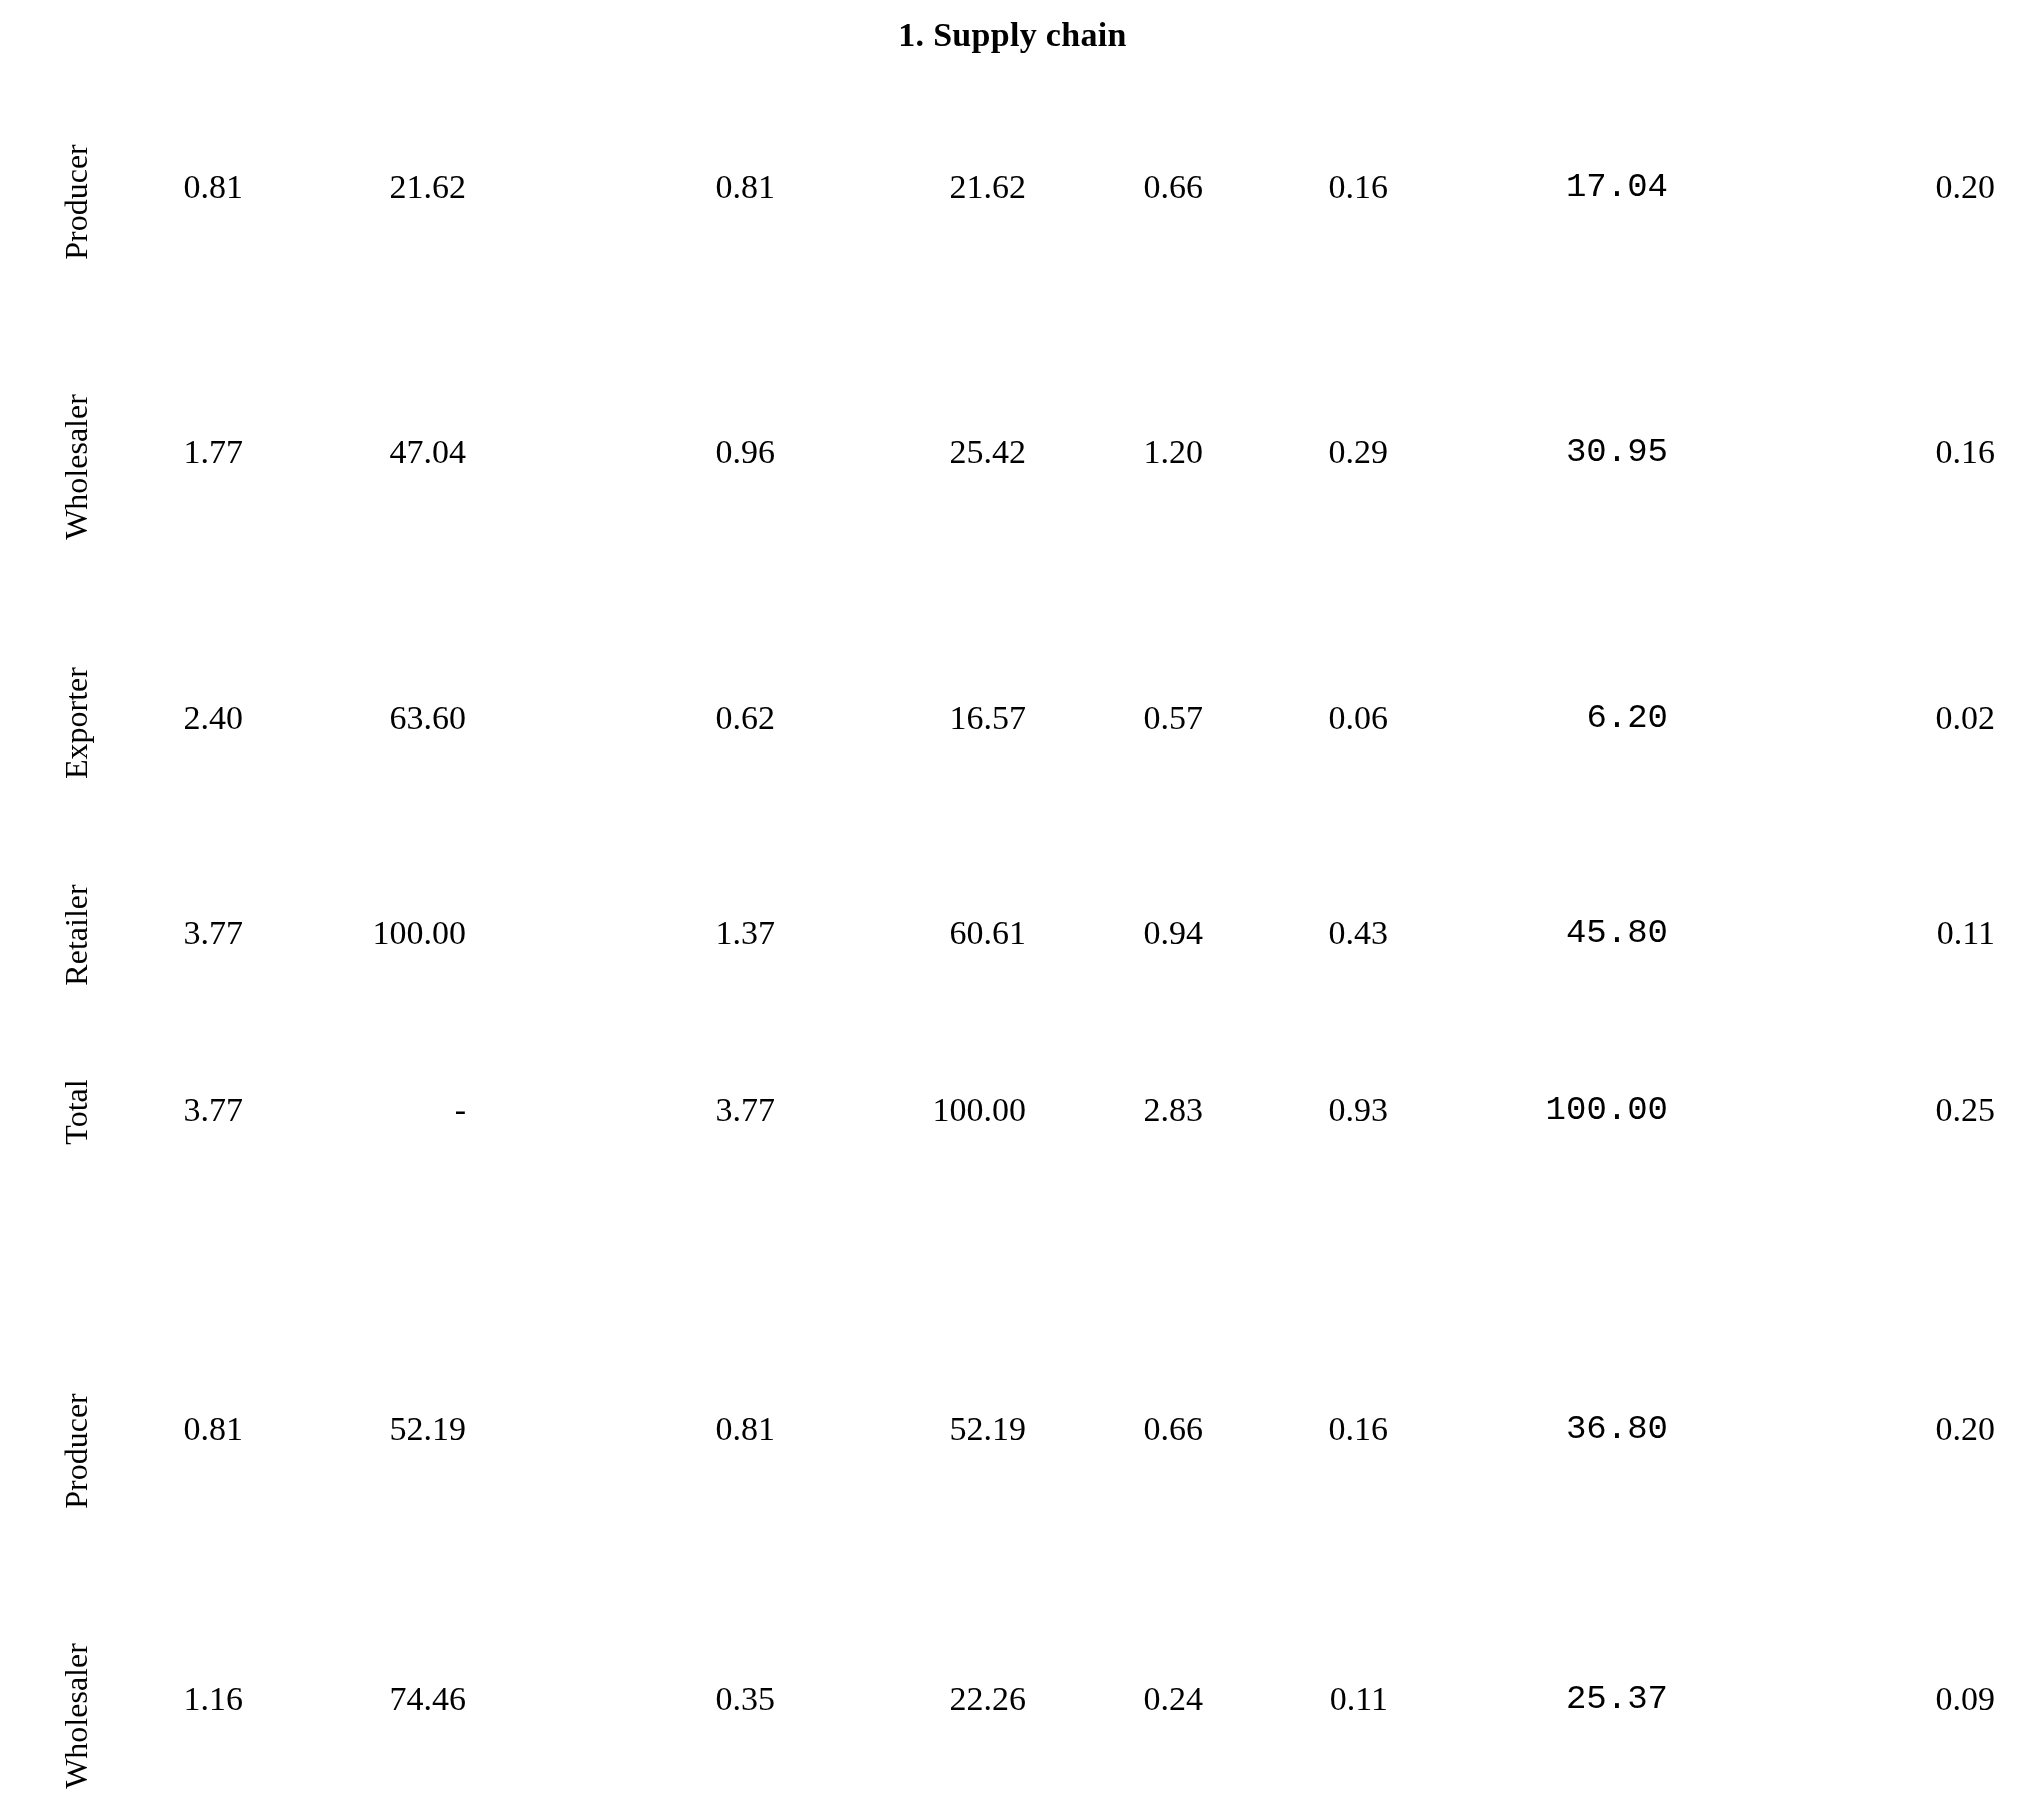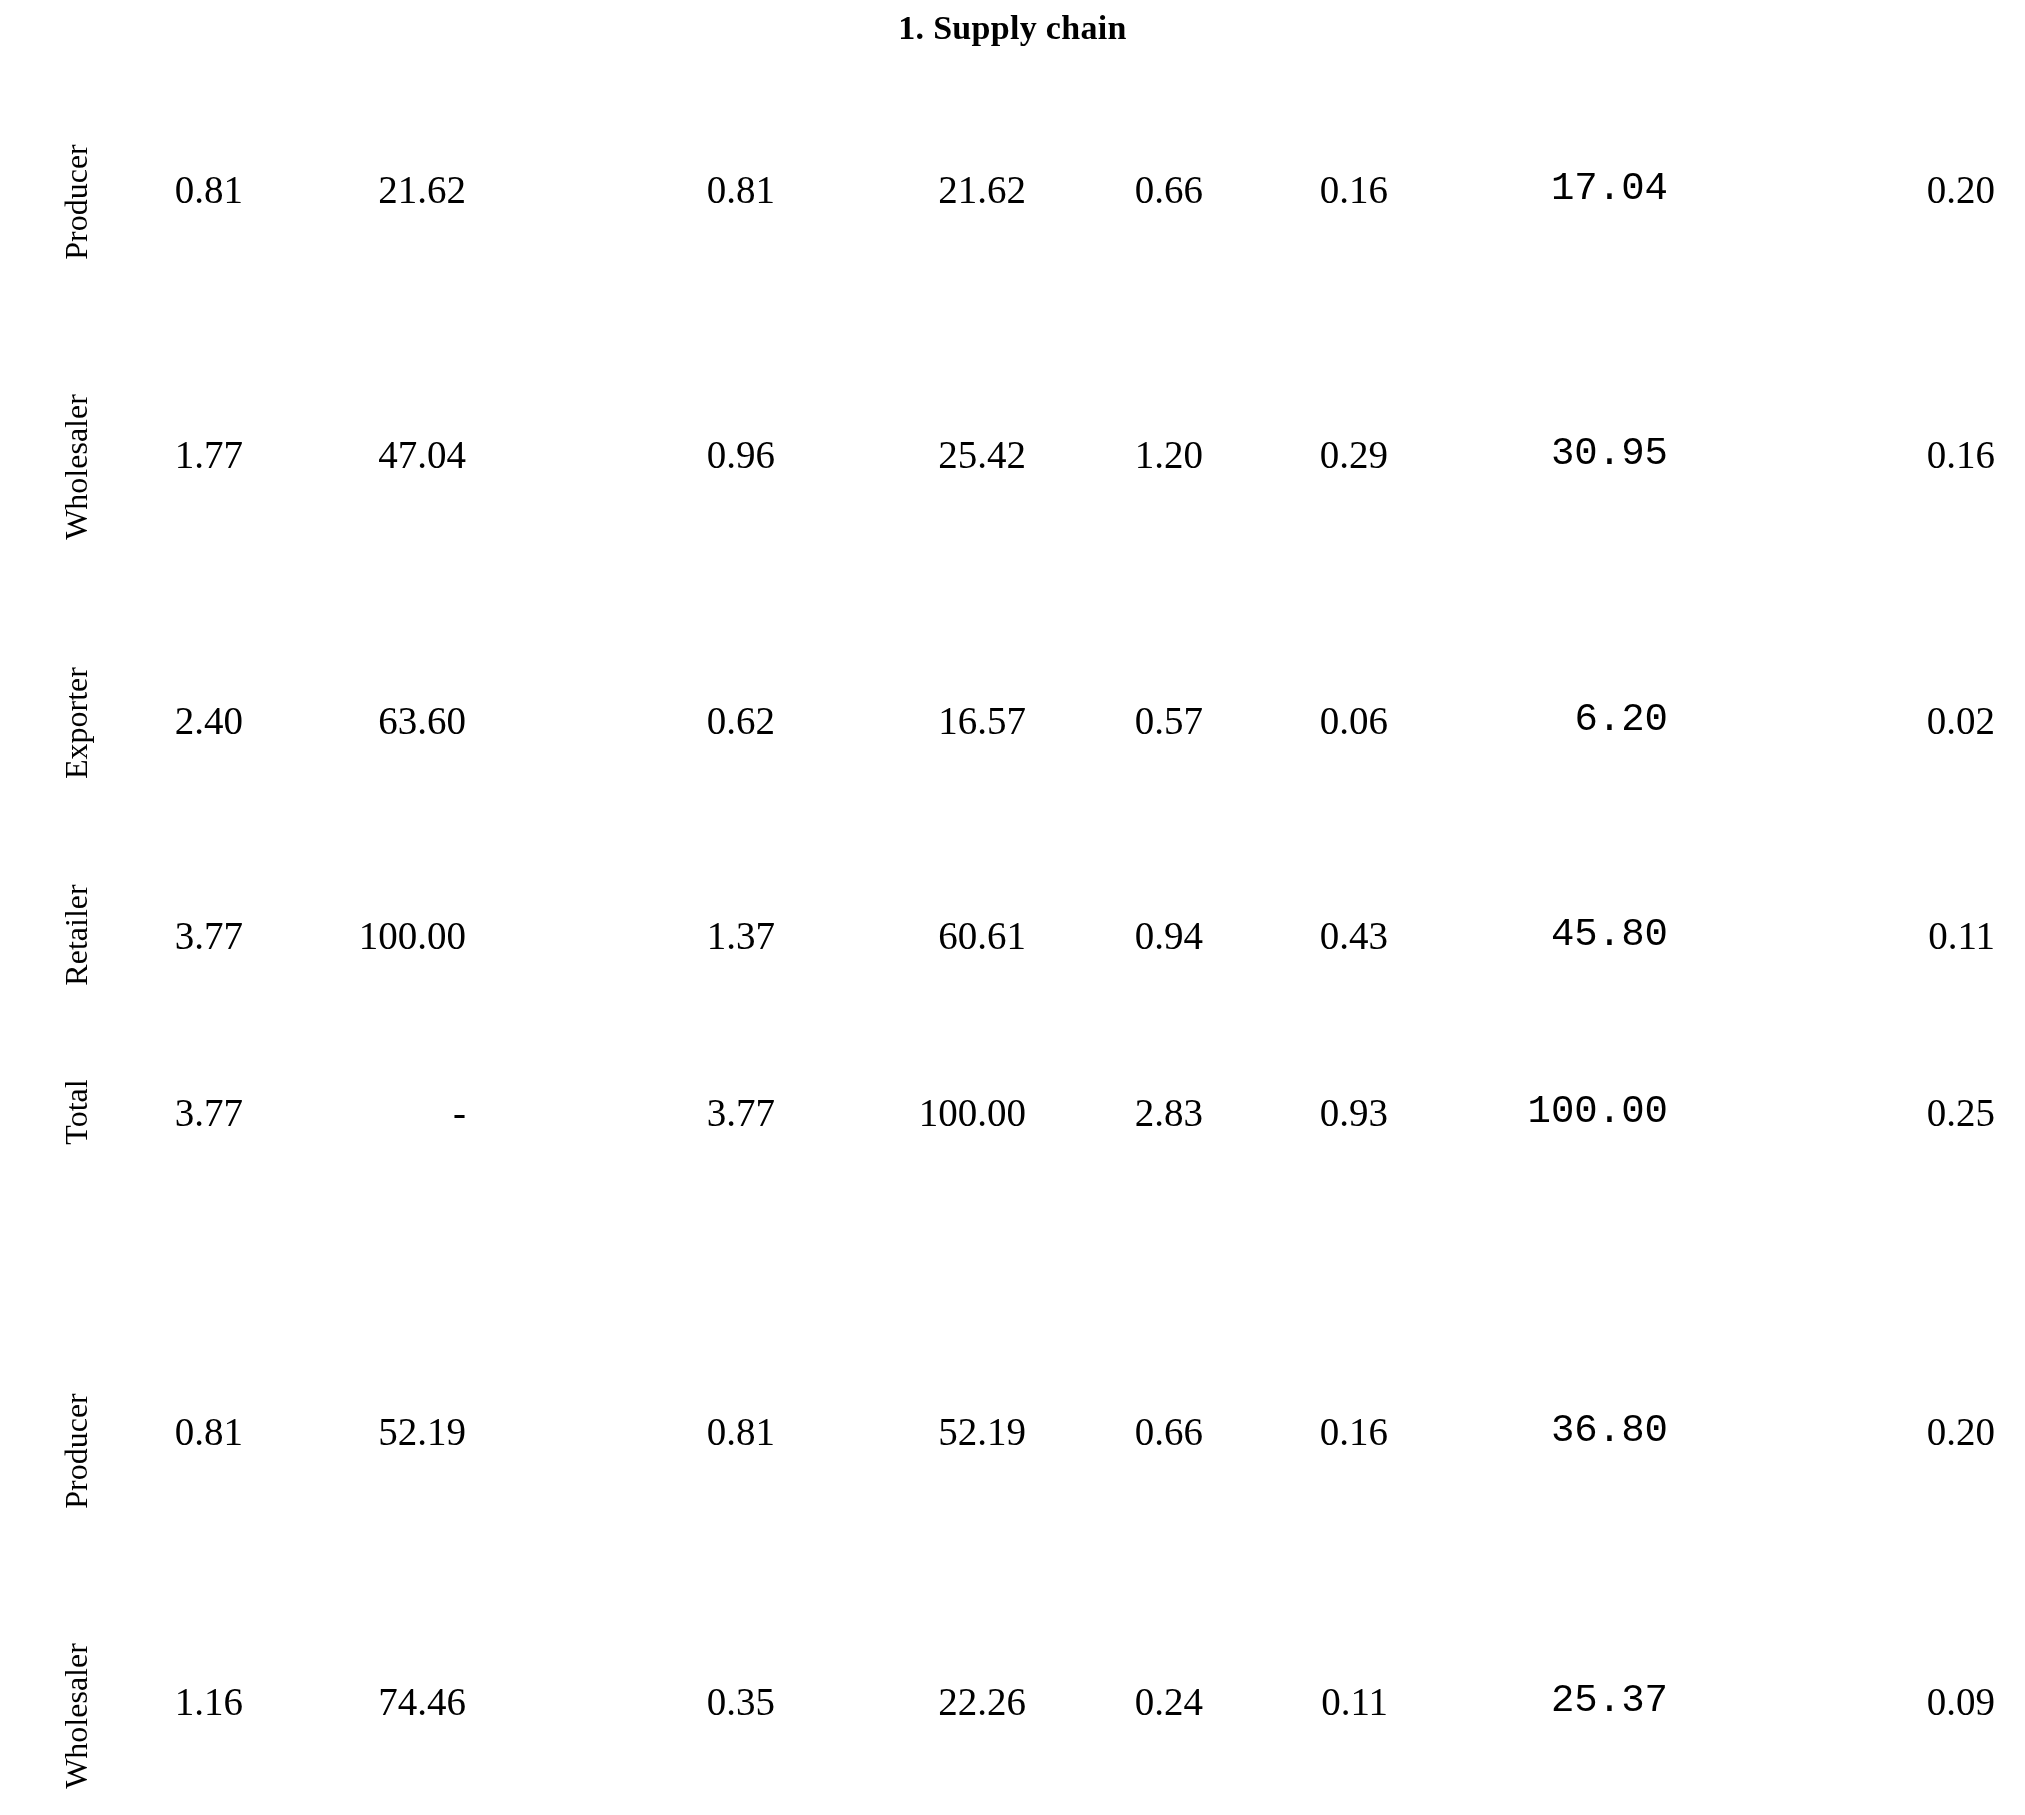--- a/index.html
+++ b/index.html
@@ -24,20 +24,21 @@
 
   
   .section-title {
     position: absolute;
     left: 0;
     width: 2025px;
     text-align: center;
     font-weight: bold;
     font-size: 34px;
     letter-spacing: 0.3px;
+    margin-top: 7px;
   }
   #title-1 { top: 8.8px; }
   #title-2 { top: 1254px; }
 
   
   .table-block {
     position: absolute;
     left: 0;
     width: 2025px;
   }
@@ -81,21 +82,21 @@
 
   
   .cells {
     position: absolute;
     left: 0;
     top: 0;
     width: 2025px;
   }
   .cell {
     position: absolute;
-    font-size: 39px;
+    font-size: 34px;
     line-height: 1;
     white-space: nowrap;
     text-align: right;
   }
 
   
   .c0 { right: 1782px; }
   .c1 { right: 1559px; }
   .c2 { right: 1250px; }
   .c3 { right: 999px; }

